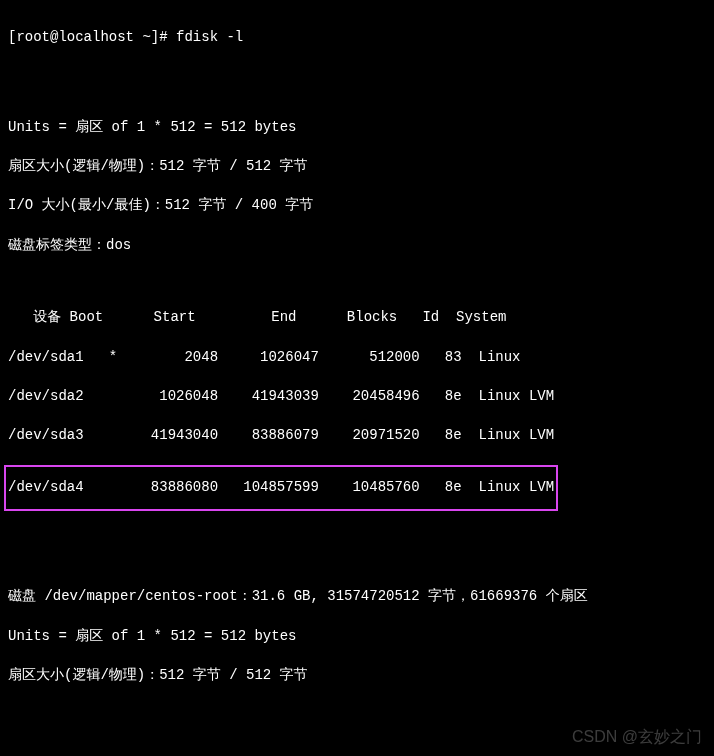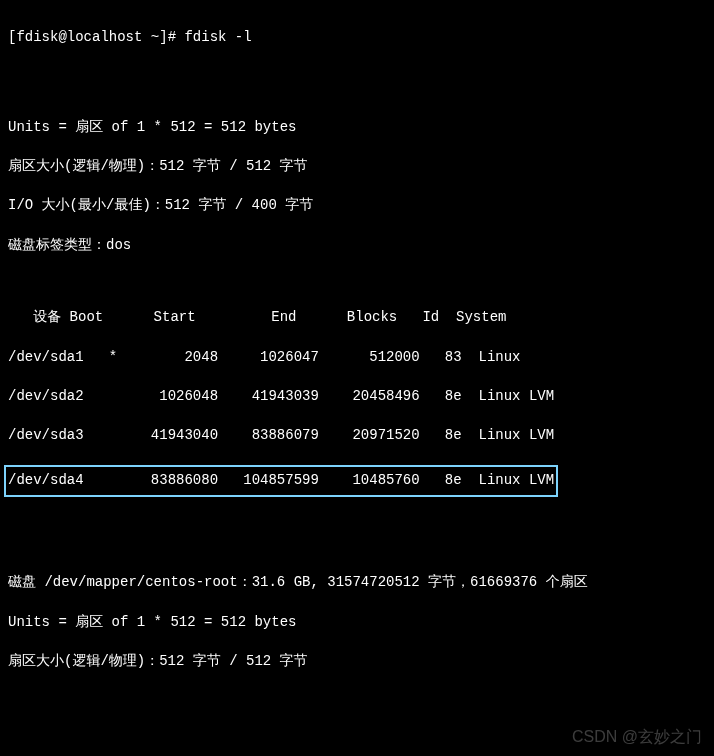--- a/index.html
+++ b/index.html
@@ -22,39 +22,39 @@
     .terminal {
       white-space: pre;
     }
     .prompt-line {
       margin-bottom: 4px;
     }
     .block {
       margin-bottom: 18px;
     }
     .highlight-box {
-      border: 2px solid #7dd3fc;
+      border: 2px solid #d946ef;
       display: inline-block;
-      padding: 4px 2px;
+      padding: 11px 2px;
       margin-left: -4px;
     }
     .watermark {
       position: absolute;
       bottom: 8px;
       right: 12px;
       color: rgba(200,200,200,0.3);
       font-size: 16px;
       font-family: Arial, sans-serif;
     }
   </style>
 </head>
 <body>
 
 <div class="terminal">
-<div class="prompt-line">[fdisk@localhost ~]# fdisk -l</div>
+<div class="prompt-line">[root@localhost ~]# fdisk -l</div>
 <div style="height:8px"></div>
 <div class="block">
 <div>Units = 扇区 of 1 * 512 = 512 bytes</div>
 <div>扇区大小(逻辑/物理)：512 字节 / 512 字节</div>
 <div>I/O 大小(最小/最佳)：512 字节 / 400 字节</div>
 <div>磁盘标签类型：dos</div>
 <div style="height:14px"></div>
 <div>   设备 Boot      Start         End      Blocks   Id  System</div>
 <div>/dev/sda1   *        2048     1026047      512000   83  Linux</div>
 <div>/dev/sda2         1026048    41943039    20458496   8e  Linux LVM</div>

